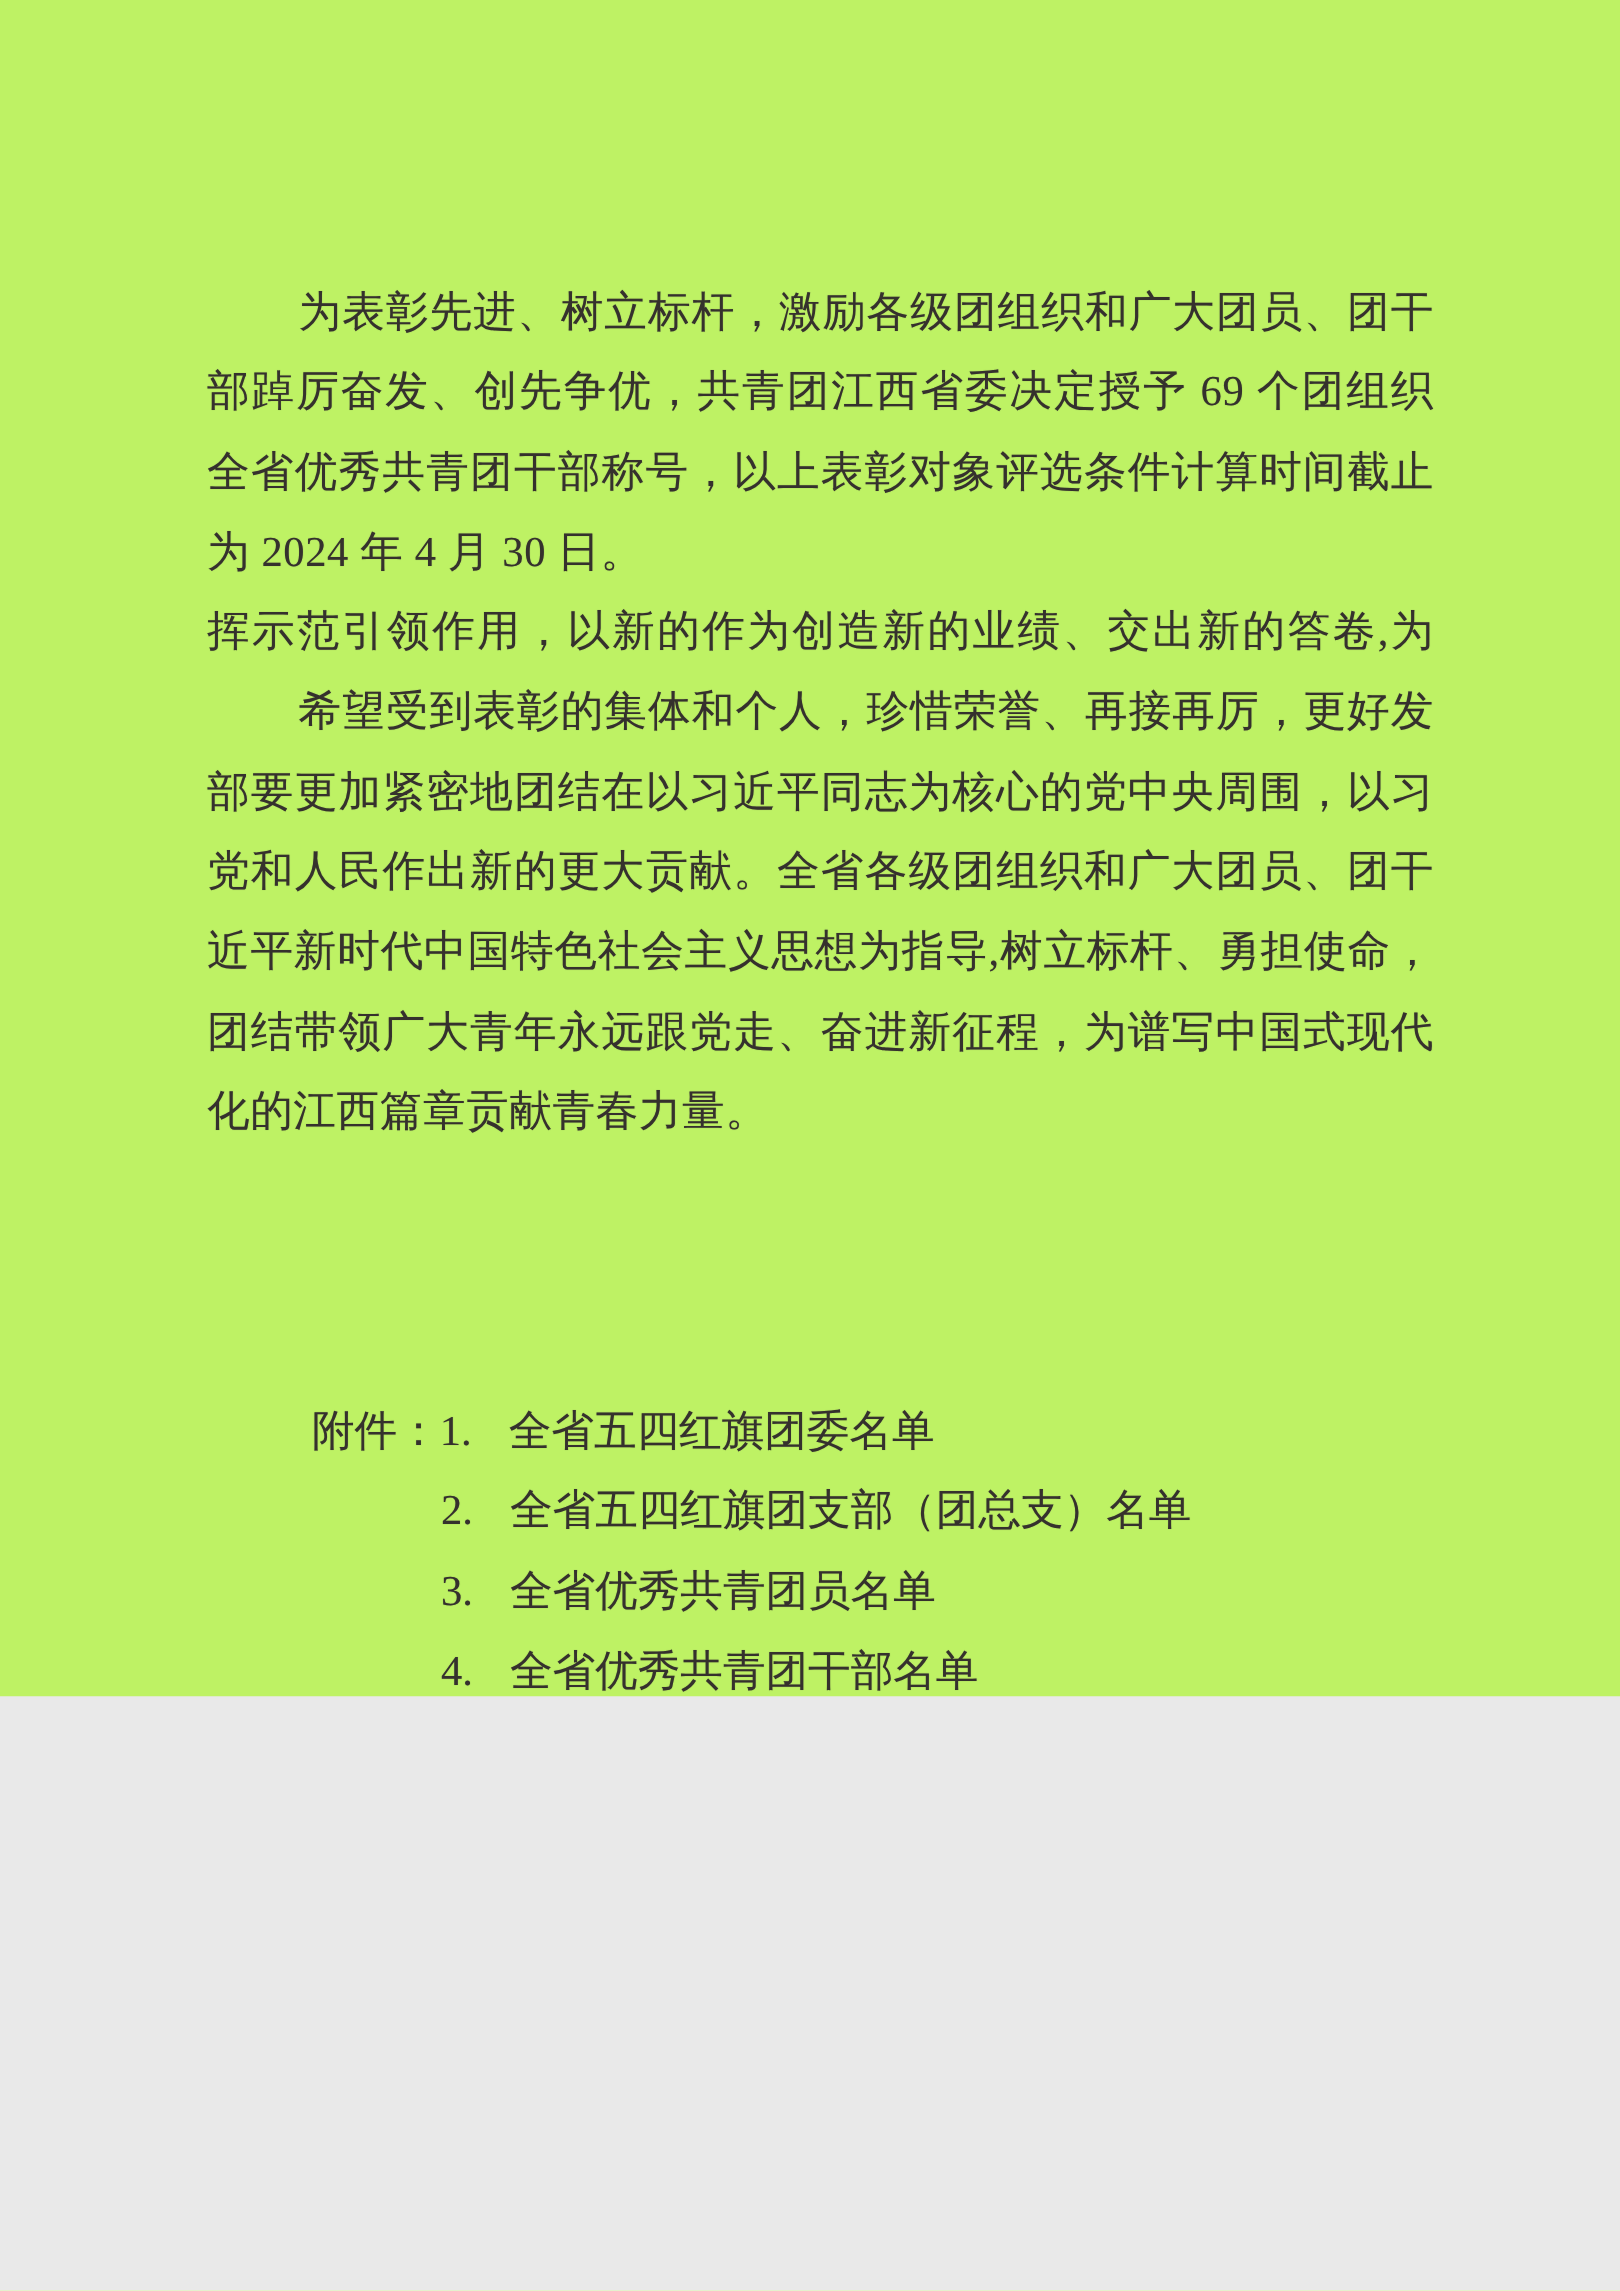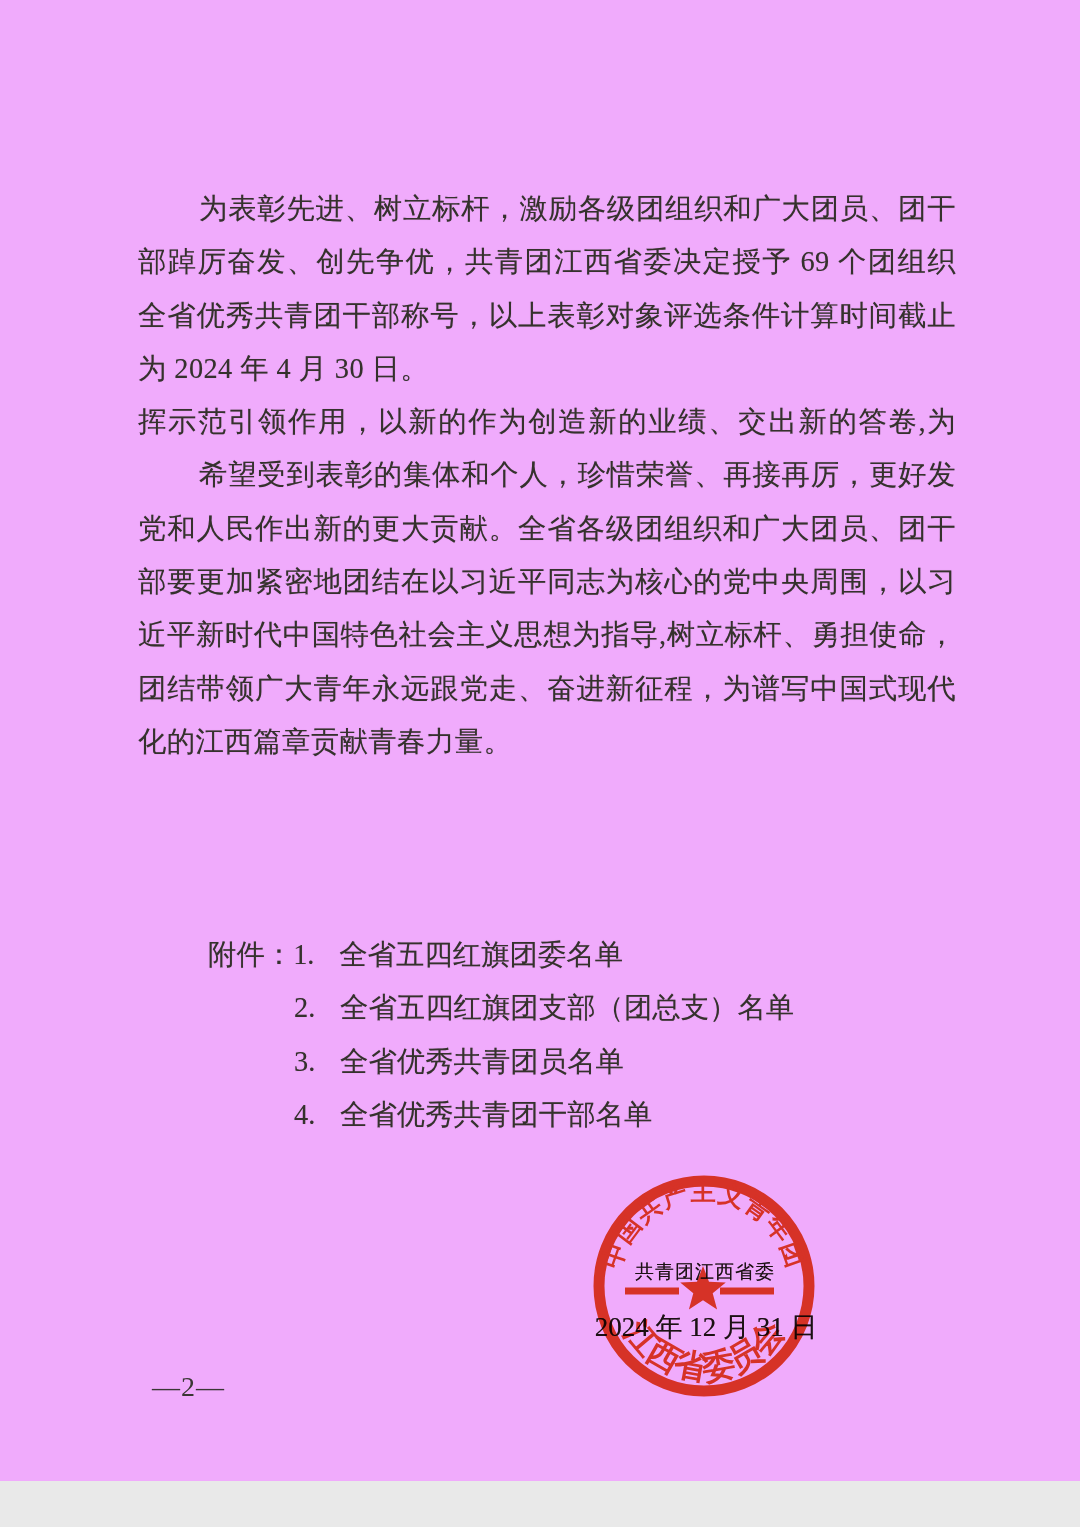--- a/index.html
+++ b/index.html
@@ -1,19 +1,19 @@
 <!DOCTYPE html>
 <html><head>
 <meta charset="utf-8">
 <style>
   html,body{margin:0;padding:0;background:#e9e9e9;}
   .page{
     position:relative;
-    width:1080px;height:1481px;
-    background:#f0abfc;
+    width:1080px;height:1131px;
+    background:#bef264;
     font-family:"Liberation Serif", serif;
     color:#35312d;
     overflow:hidden;
     margin:0 auto;
     text-decoration:underline;
   }
   
   .body-text{
     position:absolute;left:138px;top:182px;width:818px;
   }
@@ -86,22 +86,22 @@
   <div class="body-text">
     <div class="para">
       <div class="line first">为表彰先进、树立标杆，激励各级团组织和广大团员、团干</div>
       <div class="line">部踔厉奋发、创先争优，共青团江西省委决定授予 69 个团组织</div>
       <div class="line">全省优秀共青团干部称号，以上表彰对象评选条件计算时间截止</div>
       <div class="line plast">为 2024 年 4 月 30 日。</div>
     </div>
     <div class="para">
       <div class="line">挥示范引领作用，以新的作为创造新的业绩、交出新的答卷,为</div>
       <div class="line first">希望受到表彰的集体和个人，珍惜荣誉、再接再厉，更好发</div>
+      <div class="line">部要更加紧密地团结在以习近平同志为核心的党中央周围，以习</div>
       <div class="line">党和人民作出新的更大贡献。全省各级团组织和广大团员、团干</div>
-      <div class="line">部要更加紧密地团结在以习近平同志为核心的党中央周围，以习</div>
       <div class="line">近平新时代中国特色社会主义思想为指导,树立标杆、勇担使命，</div>
       <div class="line">团结带领广大青年永远跟党走、奋进新征程，为谱写中国式现代</div>
       <div class="line plast">化的江西篇章贡献青春力量。</div>
     </div>
   </div>
 
   <div class="attachments">
     <div class="att-row">
       <span class="att-label">附件：</span>
       <span class="att-num">1.</span>

